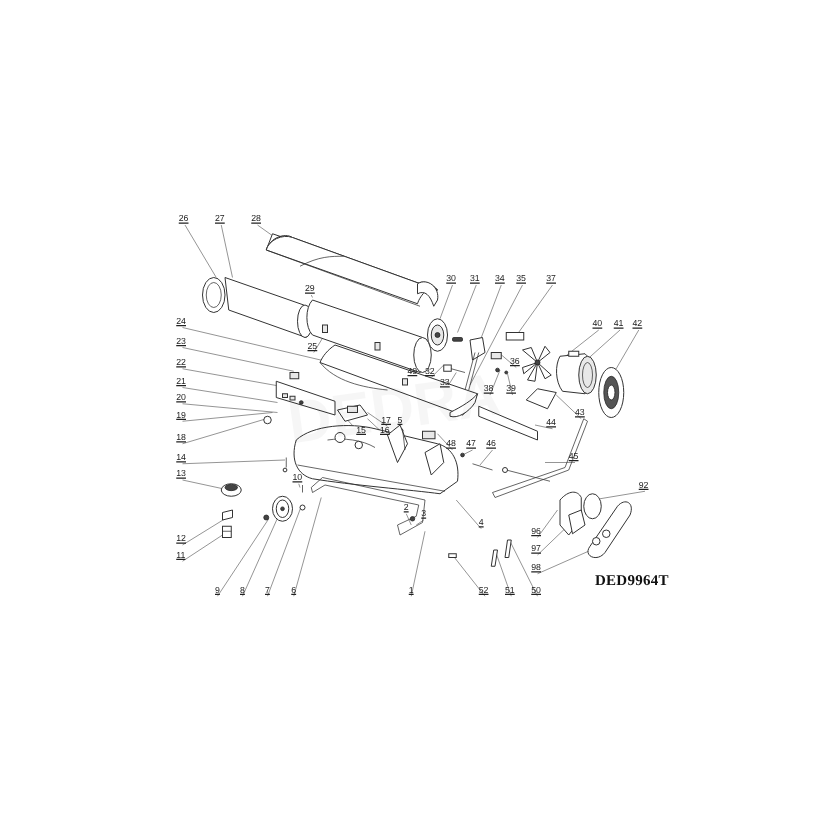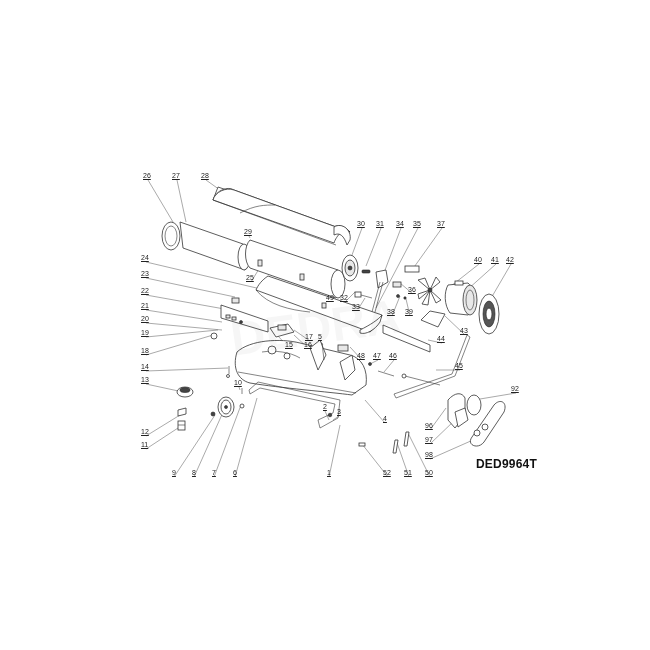--- a/index.html
+++ b/index.html
@@ -2,21 +2,21 @@
 <html><head>
 <meta charset="utf-8">
 <style>
   html, body { margin:0; padding:0; background:#ffffff; }
   body { width:650px; height:650px; position:relative; overflow:hidden;
          font-family:"Liberation Sans", sans-serif; }
   #diagram { position:absolute; left:0; top:0; width:650px; height:650px; }
   .lbl { position:absolute; font-size:7px; color:#222; text-decoration:underline;
          line-height:8px; white-space:nowrap; font-family:"Liberation Sans", sans-serif; }
   .model { position:absolute; left:476px; top:457px; font-size:12px; font-weight:bold;
-           color:#111; font-family:Liberation Sans, sans-serif; letter-spacing:0.2px; }
+           color:#111; font-family:Liberation Serif, serif; letter-spacing:0.2px; }
   .wm { position:absolute; left:230px; top:300px; font-size:48px; font-weight:bold;
         color:#000; opacity:0.03; transform:rotate(-8deg); font-family:"Liberation Sans", sans-serif; }
   svg .p { fill:#fff; stroke:#333; stroke-width:0.8; }
   svg .pg { fill:#e8e8e8; stroke:#333; stroke-width:0.8; }
   svg .d { fill:#444; stroke:#222; stroke-width:0.6; }
   svg .ln { stroke:#555; stroke-width:0.5; fill:none; }
   svg .thin { stroke:#333; stroke-width:0.6; fill:none; }
 </style>
 </head>
 <body>

